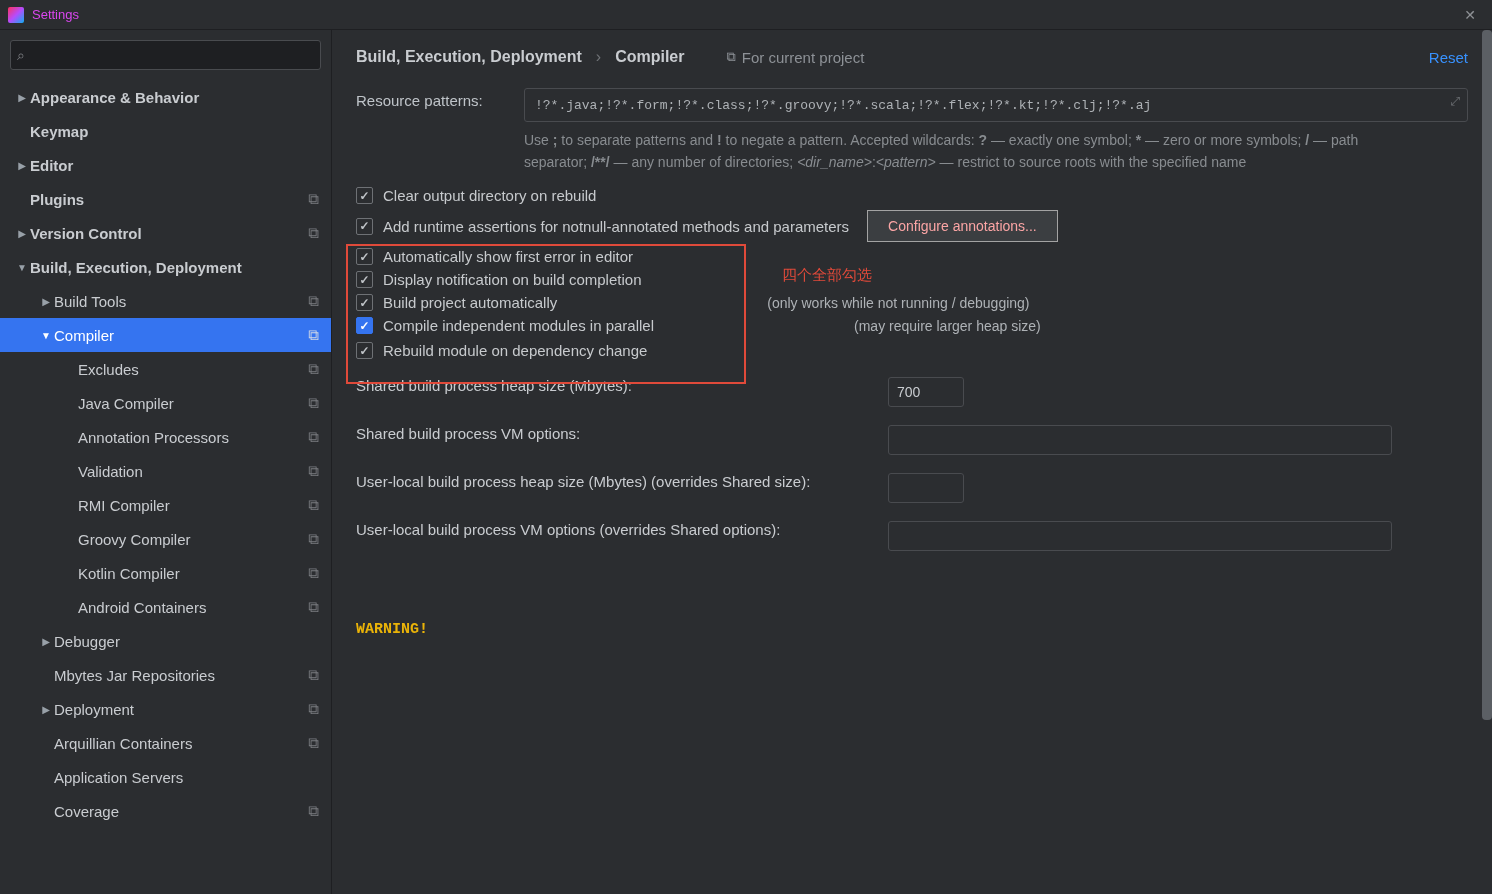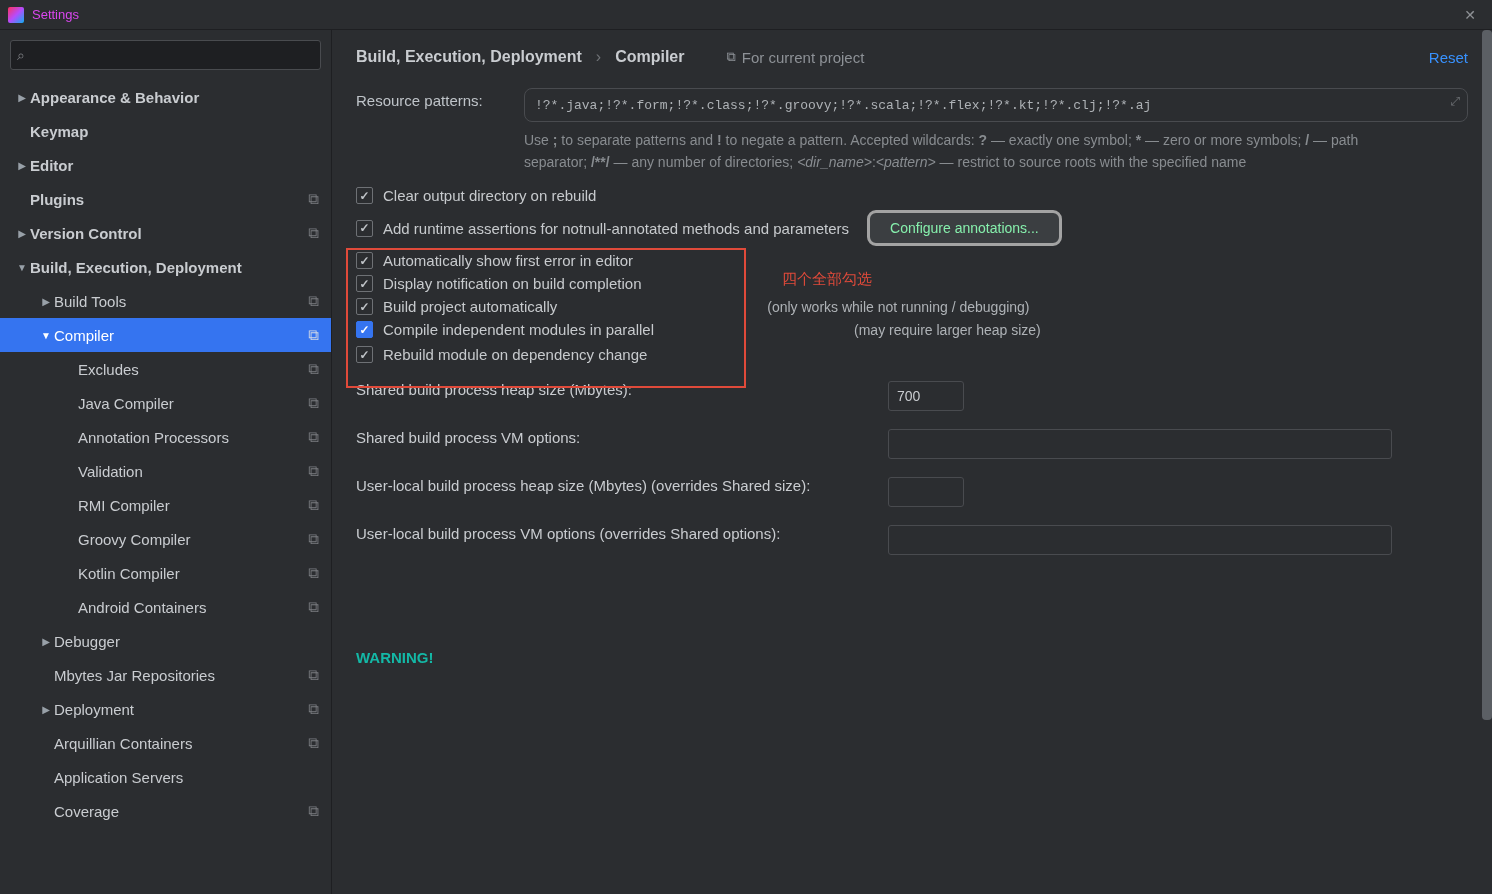--- a/index.html
+++ b/index.html
@@ -87,21 +87,21 @@
 .for-project .cp-icon { font-size: 13px; }
 .reset-link { margin-left: auto; color: #3892ff; font-size: 15px; cursor: pointer; }
 
 .content-body { padding: 6px 24px 24px 24px; }
 .row { display: flex; align-items: flex-start; margin-bottom: 8px; }
 .field-label { width: 168px; flex-shrink: 0; color: #bfc4c9; font-size: 15px; padding-top: 4px; }
 .text-input {
   flex: 1;
   background: #2b2d30;
   border: 1px solid #494b4f;
-  border-radius: 8px;
+  border-radius: 3px;
   height: 30px;
   color: #aeb2b6;
   padding: 16px 10px;
   font-family: Consolas, "Courier New", monospace;
   font-size: 13px;
 }
 .input-expand-icon {
   position: absolute; right: 8px; top: 6px; color: #6f7276; font-size: 12px;
 }
 .pattern-wrap { position: relative; display: flex; flex: 1; }
@@ -133,23 +133,23 @@
   justify-content: center;
   flex-shrink: 0;
   cursor: pointer;
 }
 .checkbox.checked::after { content: "✓"; color: #c0c4c8; font-size: 12px; font-weight: bold; }
 .checkbox.checked.focus { background: #3574f0; border-color: #3574f0; }
 .checkbox.checked.focus::after { color: #fff; }
 .check-label { color: #c7cacd; font-size: 15px; }
 .btn {
   background: #3b3e41;
-  border: 3px solid #a3a3a3;
-  border-radius: 9px;
-  color: #86efac;
+  border: 1px solid #a3a3a3;
+  border-radius: 0;
+  color: #fca5a5;
   padding: 7px 20px;
   font-size: 14px;
   cursor: pointer;
 }
 .check-row .side-note { margin-left: auto; color: #aeb2b6; font-size: 14px; }
 .runtime-row { display: flex; align-items: center; gap: 18px; margin-top: 6px; margin-bottom: 4px; }
 .runtime-row .check-row { margin: 0; }
 
 .red-box {
   border: 2px solid #e04a3a;
@@ -181,22 +181,23 @@
   width: 504px;
   height: 30px;
   background: #2b2d30;
   border: 1px solid #494b4f;
   border-radius: 3px;
   color: #c9ccd0;
   padding: 0 8px;
 }
 
 .warning-block {
-  margin-top: 94px;
-  color: #14b8a6;
+  margin-top: 70px;
+  color: #eab308;
+  font-family: Liberation Mono, monospace;
 }
 .warning-block .wh { font-weight: 700; font-size: 15px; }
 .warning-block .wb { font-weight: 700; font-size: 15px; }
 
 .annotation-text {
   position: absolute;
   color: #e04a3a;
   font-size: 15px;
   font-weight: 500;
 }

